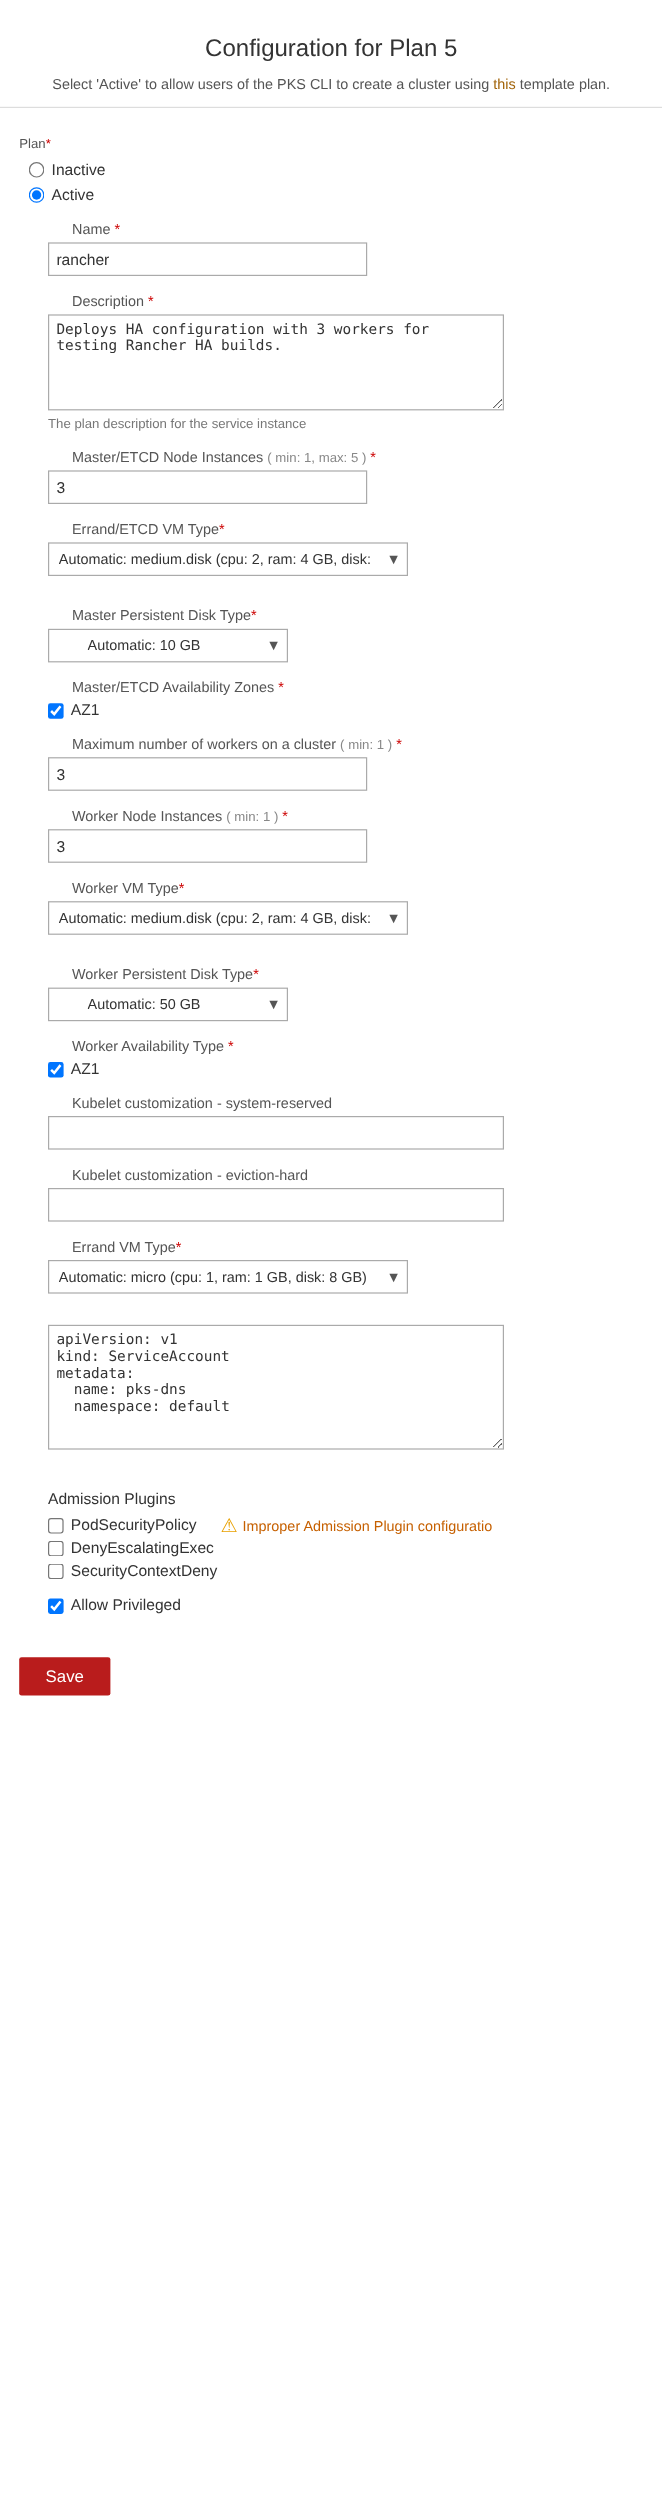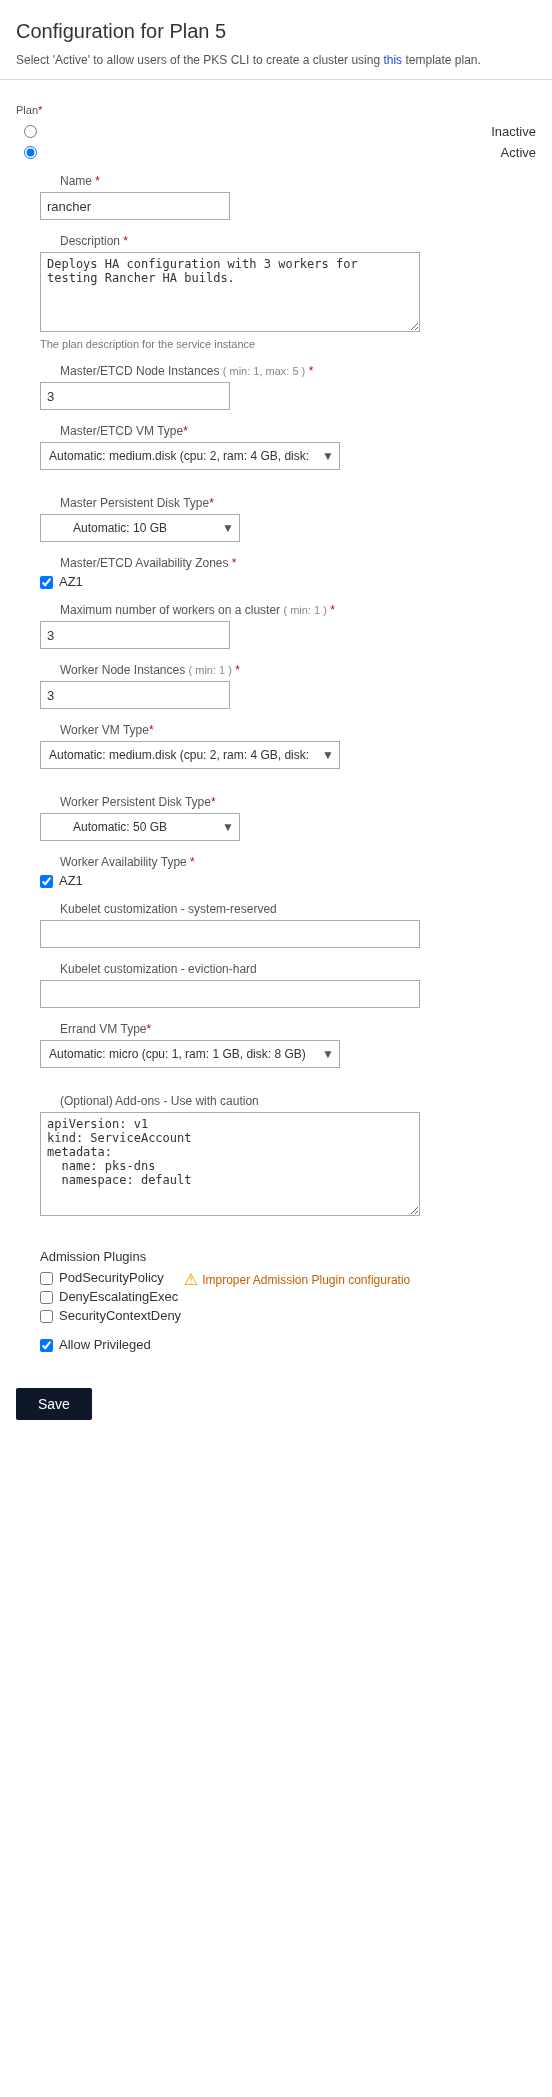--- a/index.html
+++ b/index.html
@@ -4,76 +4,76 @@
   <style>
     * { box-sizing: border-box; margin: 0; padding: 0; }
     body {
       font-family: Arial, Helvetica, sans-serif;
       font-size: 13px;
       color: #333;
       background: #fff;
       width: 552px;
     }
     .page-header {
-      padding: 20px 16px 10px 16px;
+      padding: 30px 16px 10px 16px;
       border-bottom: 1px solid #ddd;
+      text-align: center;
     }
     .page-header h1 {
       font-size: 20px;
       font-weight: normal;
       color: #333;
     }
     .page-subtitle {
       font-size: 12px;
       color: #555;
       margin-top: 8px;
       line-height: 1.5;
     }
     .page-subtitle a {
-      color: #1d4ed8;
+      color: #a16207;
       text-decoration: none;
     }
     .form-container {
       padding: 10px 16px 20px 16px;
     }
     .section-label {
       font-size: 11px;
       color: #555;
       margin-bottom: 8px;
       margin-top: 14px;
     }
     .radio-group {
       margin-left: 8px;
     }
     .radio-item {
       display: flex;
       align-items: center;
       margin-bottom: 6px;
       font-size: 13px;
-      justify-content: space-between;
     }
     .radio-item input[type="radio"] {
       margin-right: 6px;
     }
     .form-group {
       margin-top: 14px;
       margin-left: 24px;
     }
     .form-label {
       font-size: 12px;
       color: #555;
       margin-bottom: 4px;
       display: block;
       margin-left: 20px;
     }
     .form-label .required {
       color: #c00;
     }
     .form-input {
-      width: 190px;
+      width: 266px;
       height: 28px;
       border: 1px solid #aaa;
       padding: 4px 6px;
       font-size: 13px;
       color: #333;
     }
     .form-textarea {
       width: 380px;
       height: 80px;
       border: 1px solid #aaa;
@@ -156,21 +156,21 @@
       font-size: 12px;
       color: #c66000;
       margin-left: 20px;
     }
     .warning-icon {
       font-size: 16px;
       margin-right: 4px;
       color: #e8a000;
     }
     .save-button {
-      background-color: #0f172a;
+      background-color: #b91c1c;
       color: #fff;
       border: none;
       padding: 8px 22px;
       font-size: 14px;
       cursor: pointer;
       margin-top: 20px;
       border-radius: 2px;
     }
     .form-input-full {
       width: 380px;
@@ -233,21 +233,21 @@
       <span>Master/ETCD Node Instances</span>
       <span style="color:#888; font-size:11px;">( min: 1, max: 5 )</span>
       <span class="required"> *</span>
     </label>
     <input type="text" class="form-input" value="3" style="">
   </div>
 
   
   <div class="form-group">
     <label class="form-label">
-      <span>Master/ETCD VM Type</span><span class="required">*</span>
+      <span>Errand/ETCD VM Type</span><span class="required">*</span>
     </label>
     <div class="form-select-container">
       <select class="form-select form-select-wide">
         <option>Automatic: medium.disk (cpu: 2, ram: 4 GB, disk: 32 GB)</option>
       </select>
       <span class="select-arrow">▼</span>
     </div>
   </div>
 
   <div class="spacer"></div>
@@ -357,21 +357,20 @@
         <option>Automatic: micro (cpu: 1, ram: 1 GB, disk: 8 GB)</option>
       </select>
       <span class="select-arrow">▼</span>
     </div>
   </div>
 
   <div class="spacer"></div>
 
   
   <div class="form-group">
-    <label class="form-label">(Optional) Add-ons - Use with caution</label>
     <div class="scrollable-area">
       <textarea class="addons-textarea" style="">apiVersion: v1
 kind: ServiceAccount
 metadata:
   name: pks-dns
   namespace: default</textarea>
     </div>
   </div>
 
   <div class="spacer"></div>

